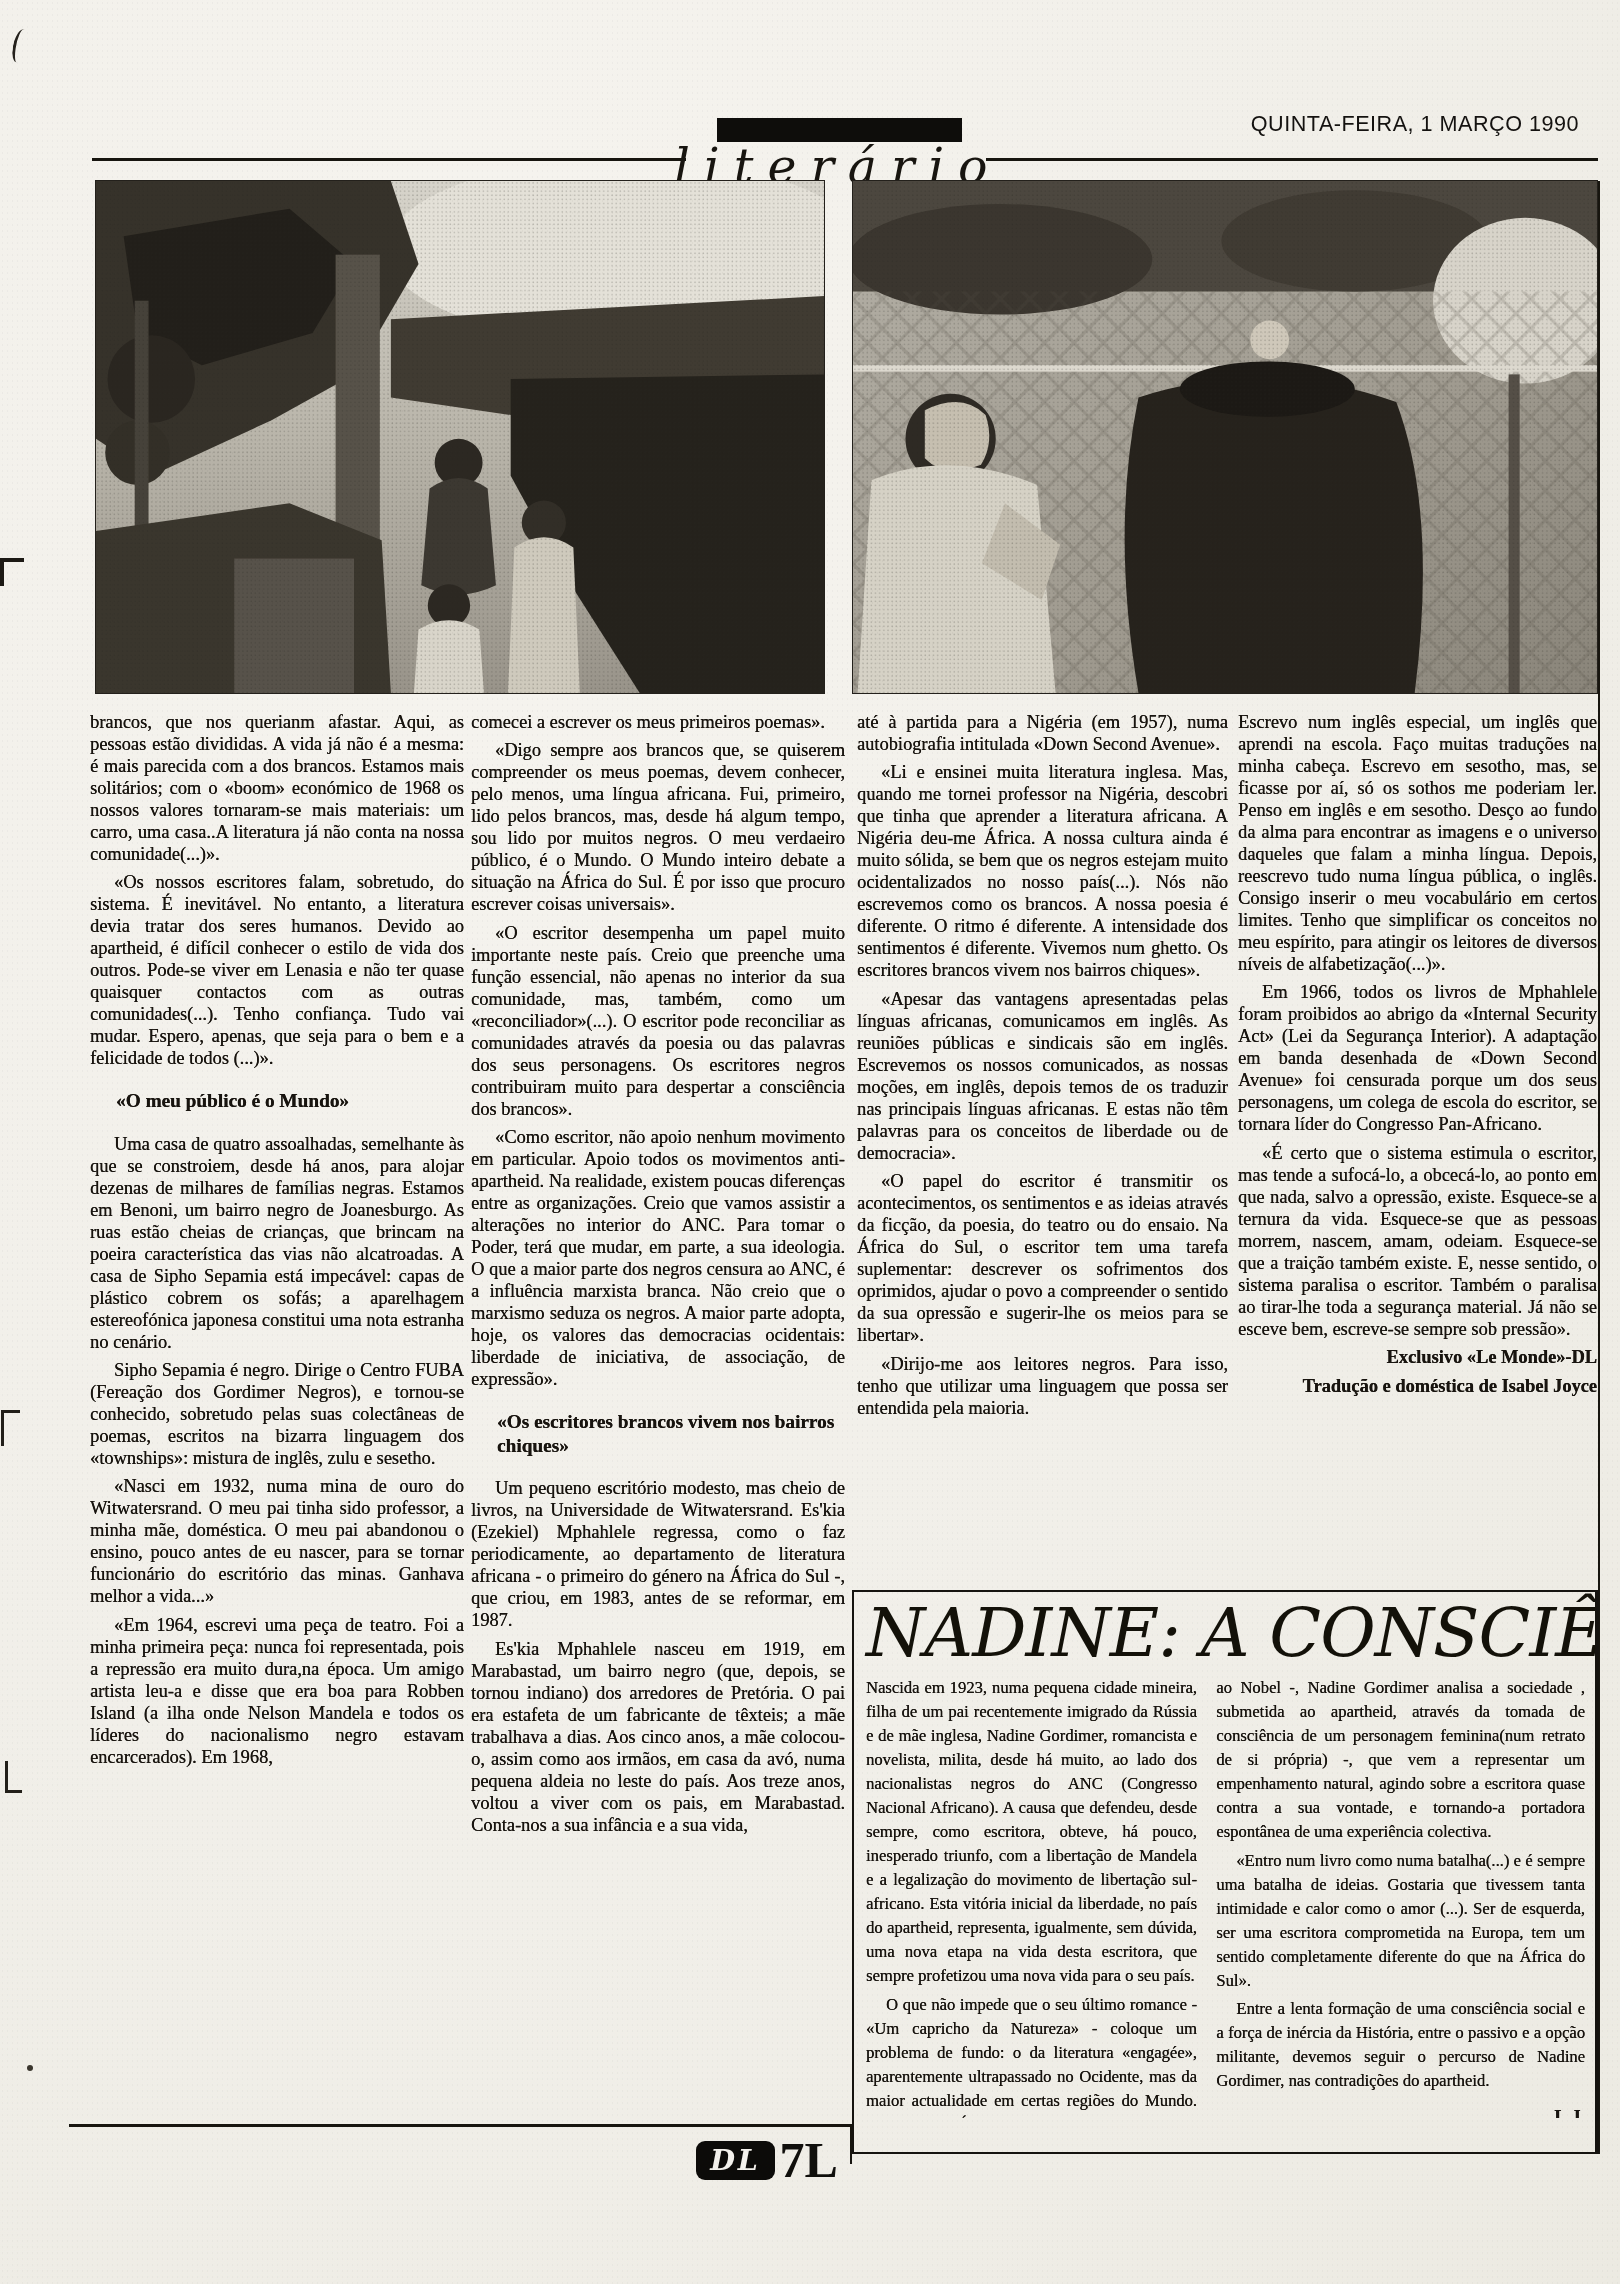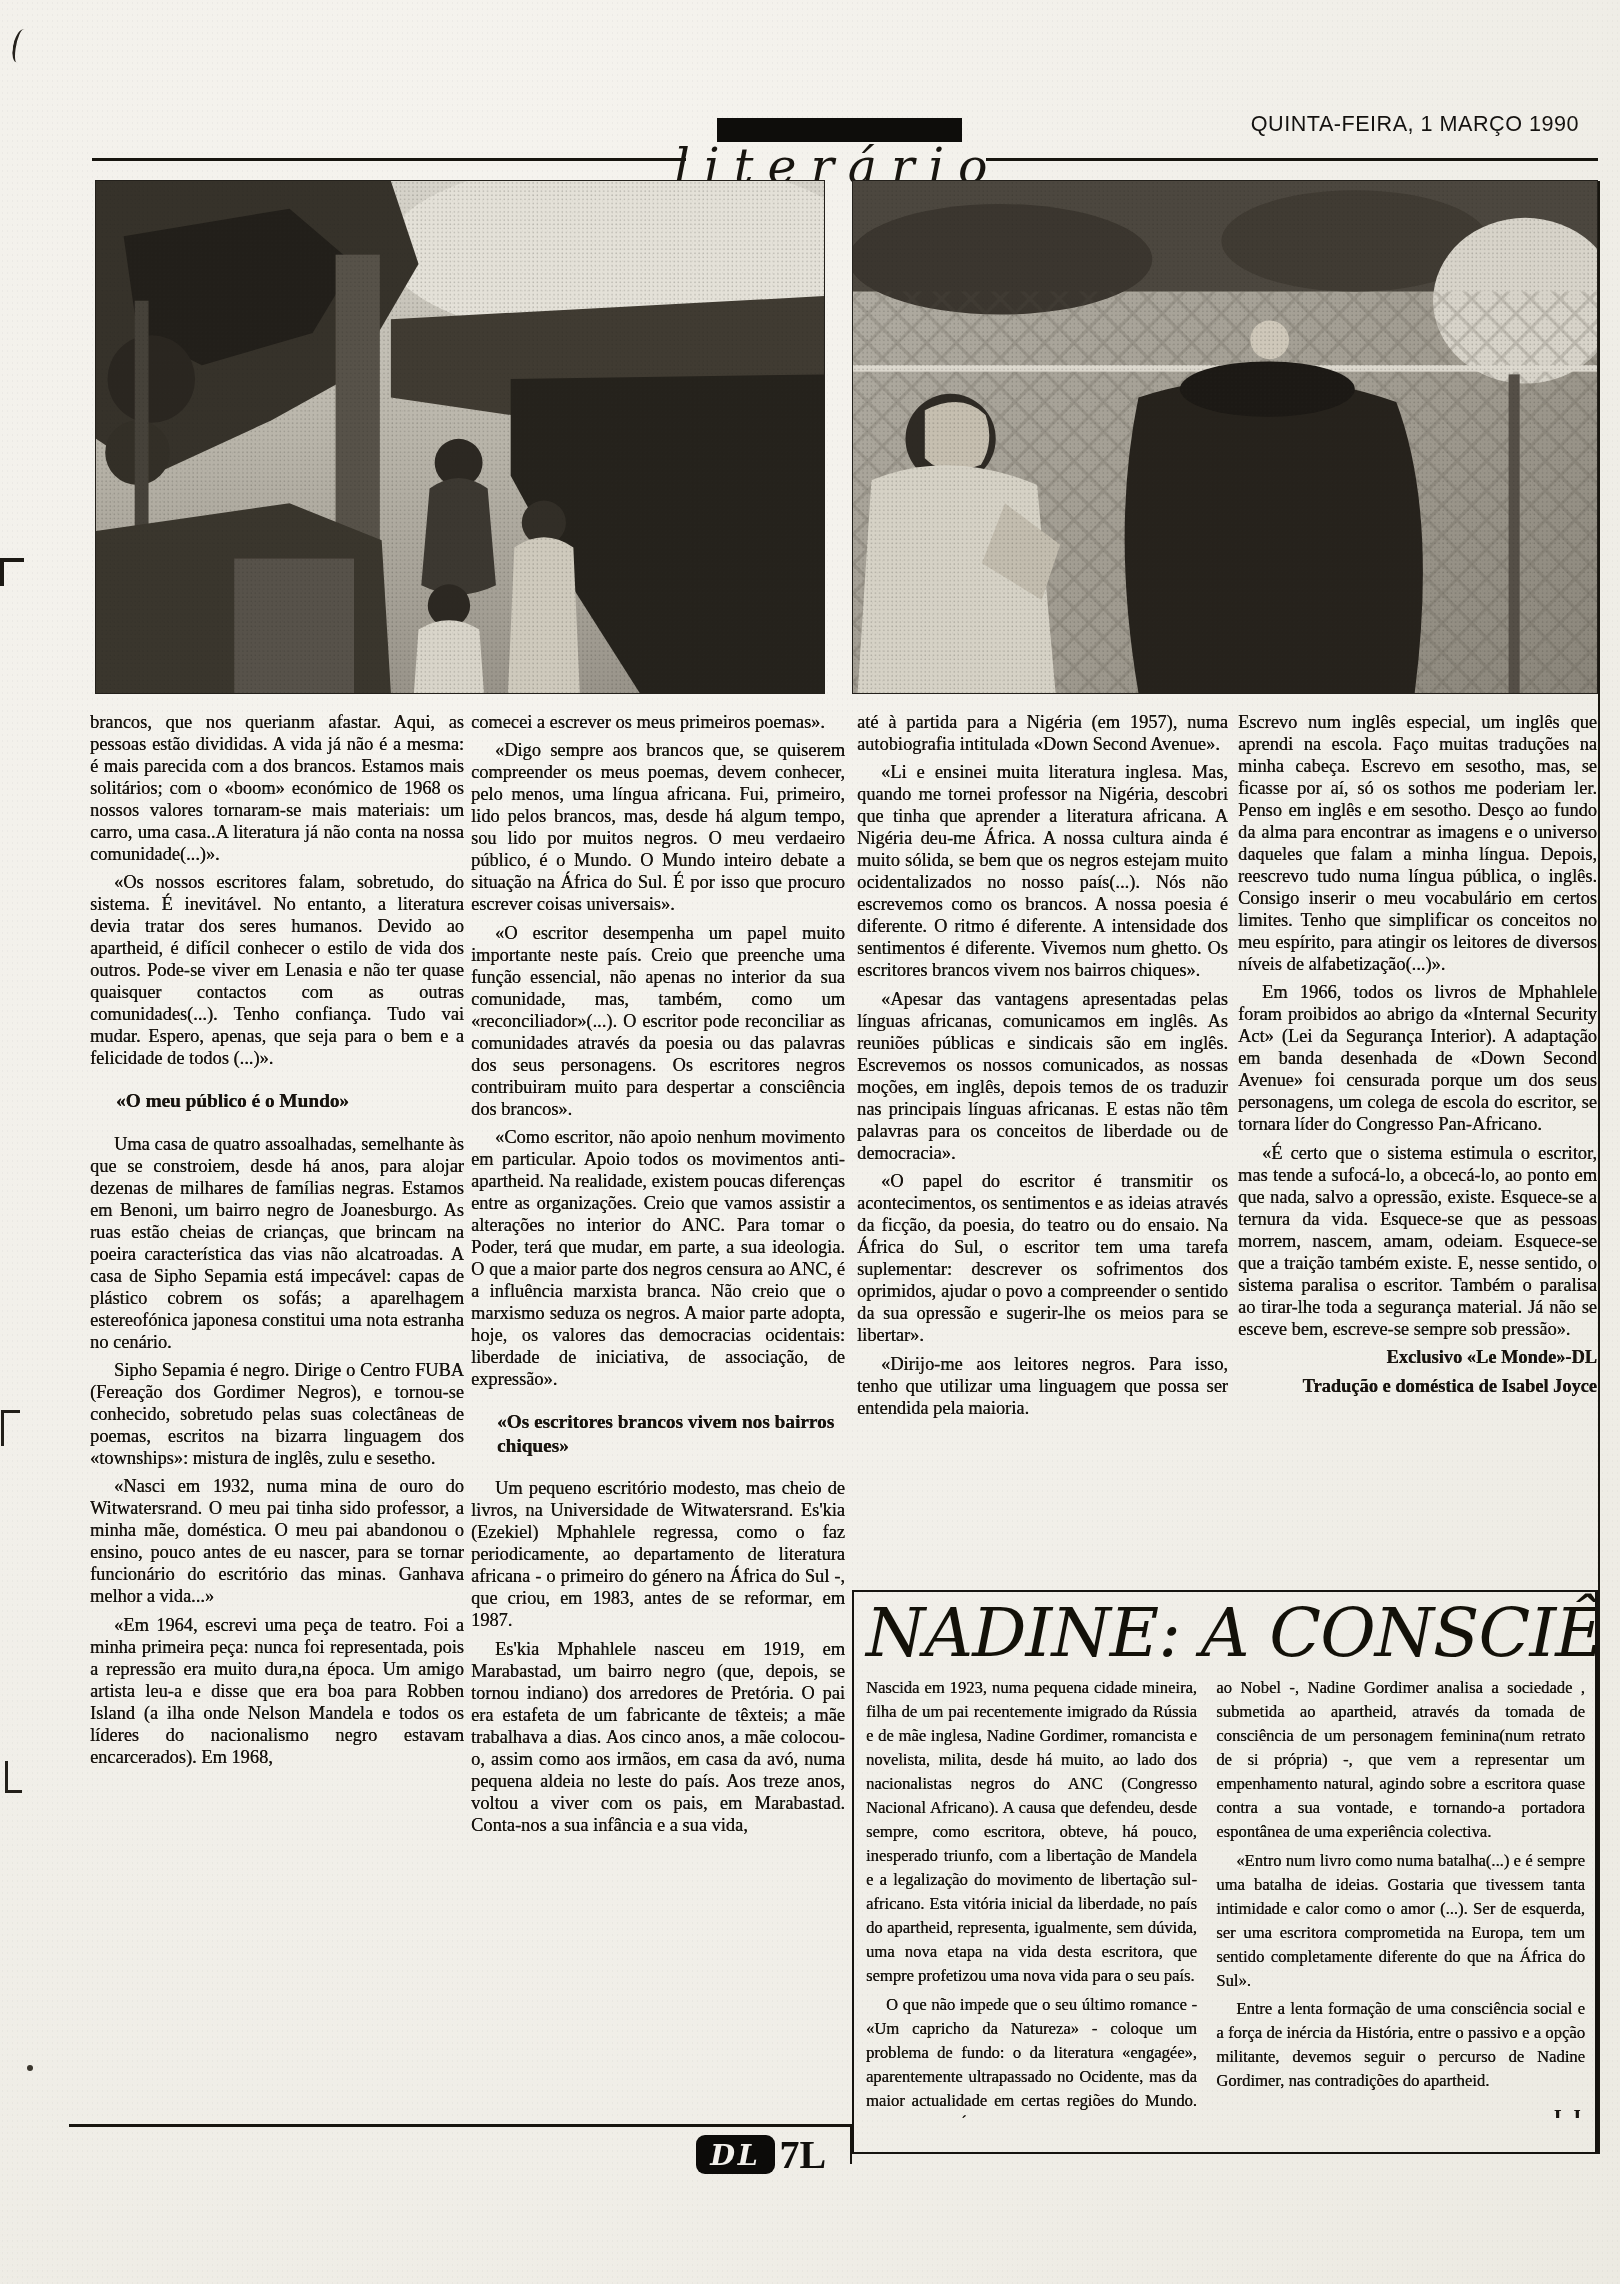--- a/index.html
+++ b/index.html
@@ -83,21 +83,21 @@
 
   
   .pagemark{ position:absolute; left:696px; top:2131px; display:flex; align-items:center; gap:4.6px; }
   .pagemark-logo{
     width:79px; height:39px; background:#0c0b09; color:#f3f1ec;
     display:flex; align-items:center; justify-content:center;
     font-family:"DejaVu Serif", serif; font-style:italic; font-weight:700; font-size:28.6px;
     letter-spacing:2.8px; border-radius:9px;
   }
   .pagemark-number{
-    font-family:"Liberation Serif", serif; font-weight:700; font-size:40px; color:#100f0c;
+    font-family:"Liberation Serif", serif; font-weight:700; font-size:50px; color:#100f0c;
   }
 
   
   .artifact{ position:absolute; pointer-events:none; }
   .a1{ left:13px; top:28.6px;  width:12px; height:34px; border-left:3.2px solid #25221d; border-radius:60% 0 0 40%; transform:rotate(8deg); }
   .a2{ left:0;    top:558px; width:20px; height:24px; border-top:4.1px solid #1d1a15; border-left:4.1px solid #1d1a15; }
   .a3{ left:0.9px;  top:1410px; width:15.7px; height:33px; border-top:3.7px solid #221f19; border-left:3.7px solid #221f19; }
   .a4{ left:4.6px; top:1761px; width:14px; height:28.6px; border-left:3.7px solid #221f19; border-bottom:3.7px solid #221f19; }
   .a5{ left:27px; top:2065px; width:6px; height:6px; border-radius:50%; background:#3a362e; }
 </style>

